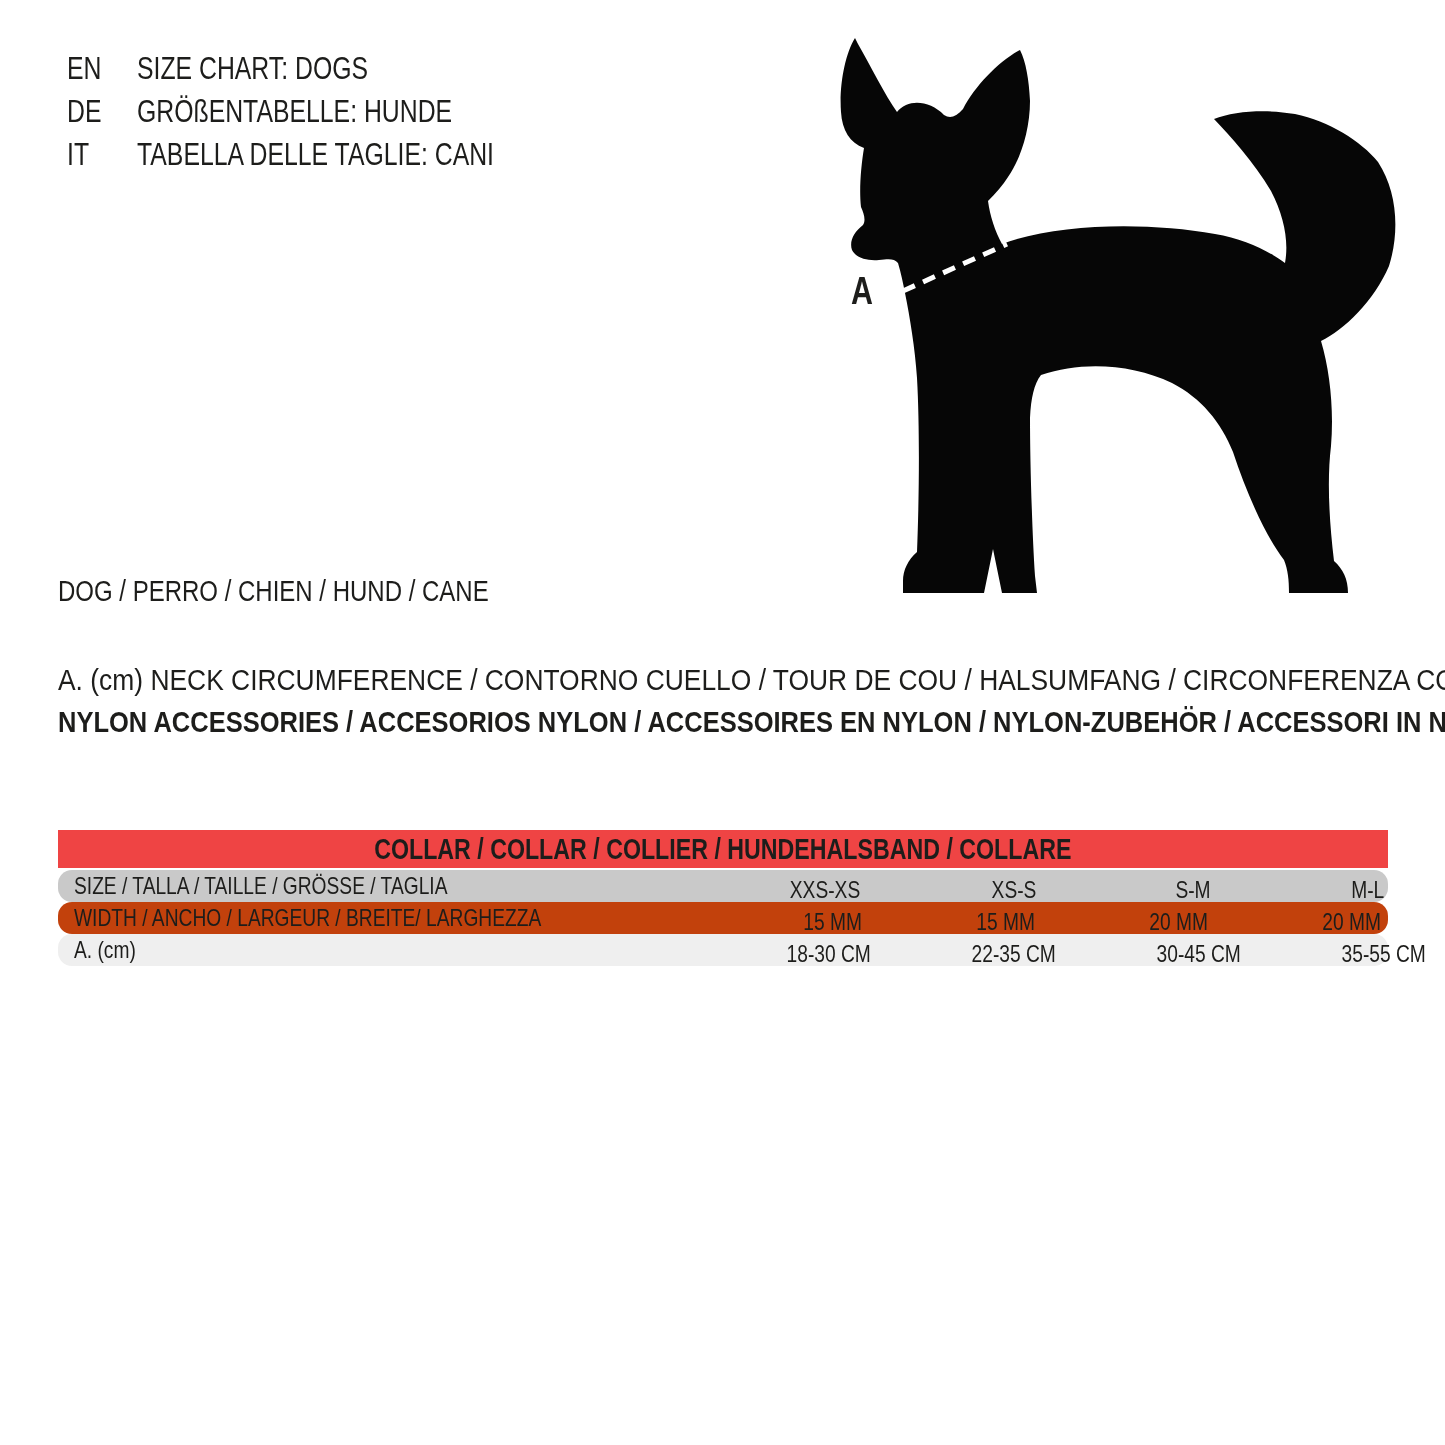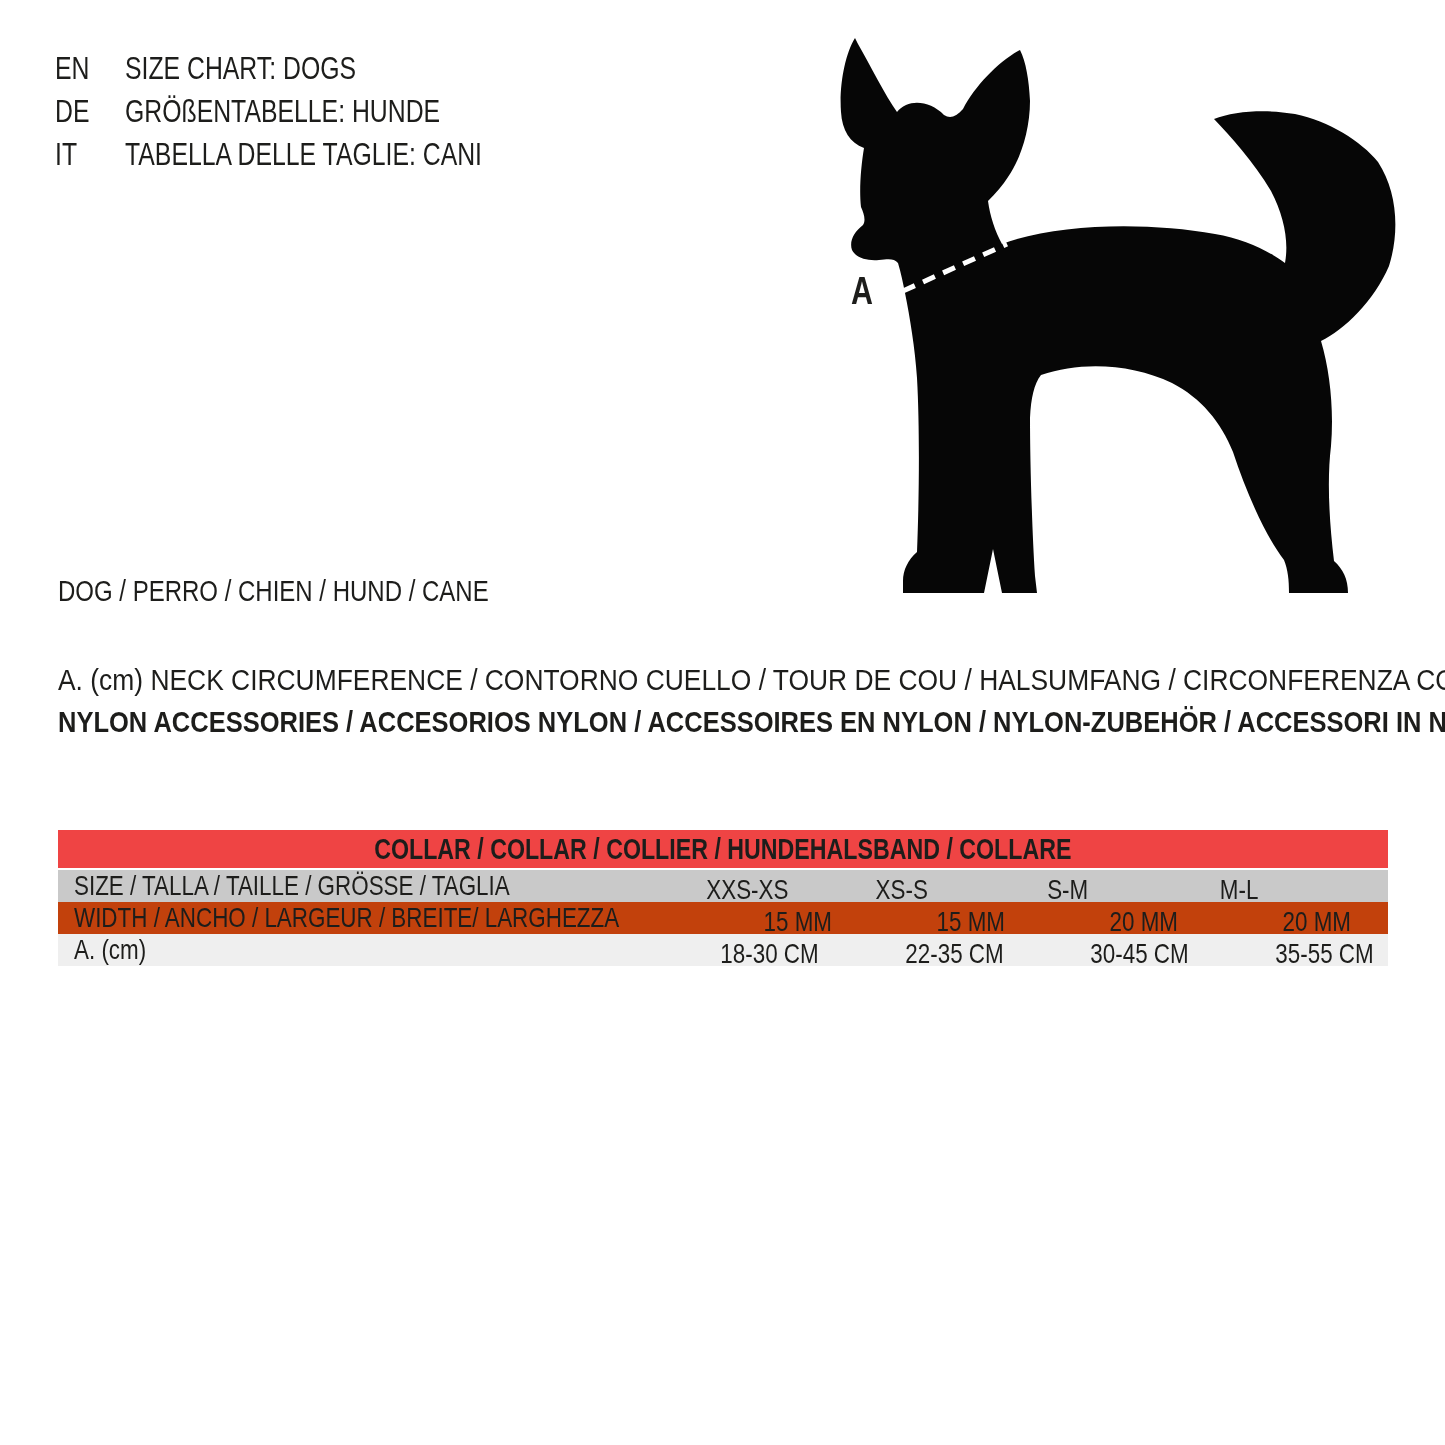--- a/index.html
+++ b/index.html
@@ -8,21 +8,21 @@
     font-family:"Liberation Sans", sans-serif;
     color:#1d1d1b; overflow:hidden; position:relative;
   }
   .page{position:absolute;inset:0;width:1445px;height:1445px;background:#fff;}
 
   
   .cond{display:inline-block;transform:scaleX(.8);transform-origin:0 50%;white-space:nowrap;}
   .condc{display:inline-block;transform:scaleX(.8);transform-origin:50% 50%;white-space:nowrap;}
 
   
-  .lang-block{position:absolute;left:55px;top:47px;}
+  .lang-block{position:absolute;left:67px;top:47px;}
   .lang-row{display:flex;height:43px;align-items:center;font-size:31px;font-weight:400;}
   .lang-code{width:70px;flex:0 0 70px;}
   .lang-title{flex:1;}
 
   
   .dog-svg{position:absolute;left:0;top:0;width:1445px;height:1445px;pointer-events:none;}
   .measure-a{
     position:absolute;left:851px;top:270px;font-size:38px;font-weight:700;
   }
   .animal-caption{position:absolute;left:58px;top:574px;font-size:30px;text-align:right;}
@@ -32,26 +32,26 @@
   .note-measure .cond{transform:scaleX(.88);}
   .note-material{position:absolute;left:58px;top:705px;font-size:30px;font-weight:700;}
   .note-material .cond{transform:scaleX(.85);}
 
   
   .size-table{position:absolute;left:58px;top:830px;width:1330px;}
   .tbl-header{
     height:38px;background:#ef4444;display:flex;align-items:center;justify-content:center;
     font-size:29px;font-weight:700;margin-bottom:2px;
   }
-  .tbl-row{height:32px;display:flex;align-items:center;font-size:28px;}
+  .tbl-row{height:32px;display:flex;align-items:center;font-size:24px;border-radius:14px;}
   .tbl-row.r1{background:#c9c9c9;}
   .tbl-row.r2{background:#c2410c;}
   .tbl-row.r3{background:#efefef;gap:12px;}
   .tbl-label{flex:0 0 638px;padding-left:16px;box-sizing:border-box;}
-  .tbl-cell{flex:0 0 173px;text-align:left;margin-top:8px;}
+  .tbl-cell{flex:0 0 173px;text-align:right;margin-top:8px;}
 </style>
 </head>
 <body>
 
 <div class="page">
 
   <div class="lang-block">
     <div class="lang-row">
       <span class="lang-code"><span class="cond">EN</span></span>
       <span class="lang-title"><span class="cond">SIZE CHART: DOGS</span></span>

